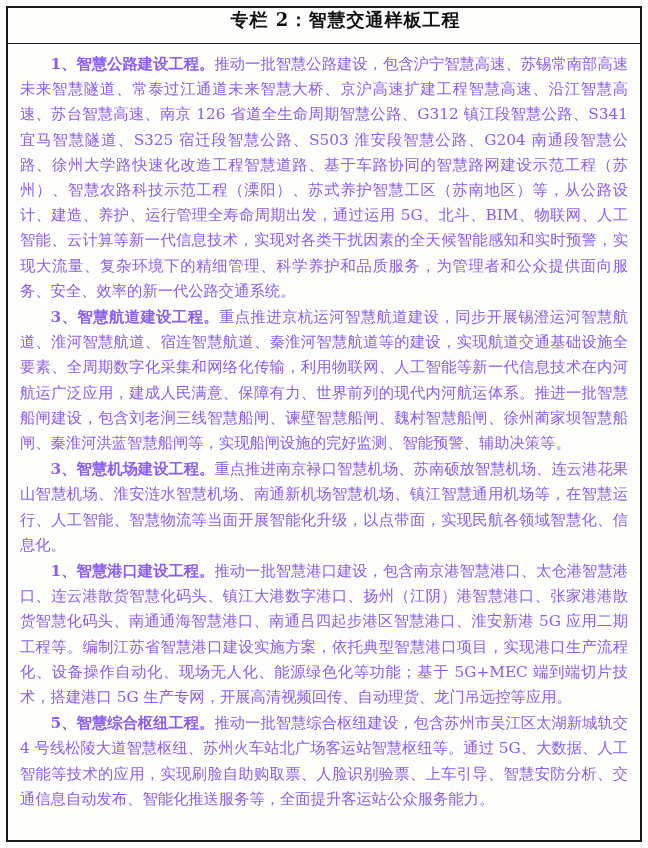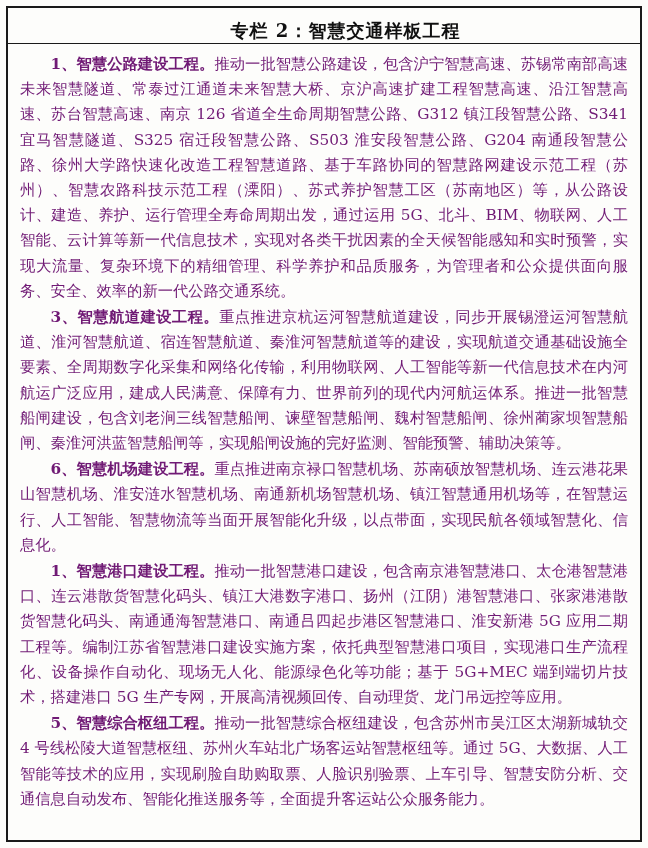--- a/index.html
+++ b/index.html
@@ -29,21 +29,21 @@
     padding: 0;
     background: #fdfdfb;
     overflow: hidden;
   }
   .title-band {
     box-sizing: border-box;
     width: 100%;
     height: 36px;
     border-bottom: 1px solid #1a1a1a;
     display: flex;
-    align-items: flex-end;
+    align-items: flex-start;
     justify-content: center;
     padding-left: 43px;
   }
   .title-text {
     font-family: "DejaVu Serif", "Liberation Serif", serif;
     font-weight: bold;
     font-size: 18px;
     letter-spacing: 1px;
     color: #101010;
   }
@@ -51,21 +51,21 @@
     box-sizing: border-box;
     padding: 8px 12px 6px 12px;
   }
   p.para {
     margin: 0 0 1px 0;
     text-align: justify;
     text-justify: inter-ideograph;
     font-size: 15.3px;
     line-height: 25.2px;
     text-indent: 2em;
-    color: #701a75;
+    color: #8b5cf6;
     font-family: "DejaVu Serif", "Liberation Serif", serif;
   }
   p.para .lead {
     font-weight: bold;
   }
 </style>
 </head>
 <body>
 
 <div id="page">
@@ -74,21 +74,21 @@
     <div class="title-band">
       <div class="title-text">专栏 2：智慧交通样板工程</div>
     </div>
 
     <div class="body-area">
 
       <p class="para"><span class="lead">1、智慧公路建设工程。</span><span>推动一批智慧公路建设，包含沪宁智慧高速、苏锡常南部高速未来智慧隧道、常泰过江通道未来智慧大桥、京沪高速扩建工程智慧高速、沿江智慧高速、苏台智慧高速、南京 126 省道全生命周期智慧公路、G312 镇江段智慧公路、S341 宜马智慧隧道、S325 宿迁段智慧公路、S503 淮安段智慧公路、G204 南通段智慧公路、徐州大学路快速化改造工程智慧道路、基于车路协同的智慧路网建设示范工程（苏州）、智慧农路科技示范工程（溧阳）、苏式养护智慧工区（苏南地区）等，从公路设计、建造、养护、运行管理全寿命周期出发，通过运用 5G、北斗、BIM、物联网、人工智能、云计算等新一代信息技术，实现对各类干扰因素的全天候智能感知和实时预警，实现大流量、复杂环境下的精细管理、科学养护和品质服务，为管理者和公众提供面向服务、安全、效率的新一代公路交通系统。</span></p>
 
       <p class="para"><span class="lead">3、智慧航道建设工程。</span><span>重点推进京杭运河智慧航道建设，同步开展锡澄运河智慧航道、淮河智慧航道、宿连智慧航道、秦淮河智慧航道等的建设，实现航道交通基础设施全要素、全周期数字化采集和网络化传输，利用物联网、人工智能等新一代信息技术在内河航运广泛应用，建成人民满意、保障有力、世界前列的现代内河航运体系。推进一批智慧船闸建设，包含刘老涧三线智慧船闸、谏壁智慧船闸、魏村智慧船闸、徐州蔺家坝智慧船闸、秦淮河洪蓝智慧船闸等，实现船闸设施的完好监测、智能预警、辅助决策等。</span></p>
 
-      <p class="para"><span class="lead">6、智慧机场建设工程。</span><span>重点推进南京禄口智慧机场、苏南硕放智慧机场、连云港花果山智慧机场、淮安涟水智慧机场、南通新机场智慧机场、镇江智慧通用机场等，在智慧运行、人工智能、智慧物流等当面开展智能化升级，以点带面，实现民航各领域智慧化、信息化。</span></p>
+      <p class="para"><span class="lead">3、智慧机场建设工程。</span><span>重点推进南京禄口智慧机场、苏南硕放智慧机场、连云港花果山智慧机场、淮安涟水智慧机场、南通新机场智慧机场、镇江智慧通用机场等，在智慧运行、人工智能、智慧物流等当面开展智能化升级，以点带面，实现民航各领域智慧化、信息化。</span></p>
 
       <p class="para"><span class="lead">1、智慧港口建设工程。</span><span>推动一批智慧港口建设，包含南京港智慧港口、太仓港智慧港口、连云港散货智慧化码头、镇江大港数字港口、扬州（江阴）港智慧港口、张家港港散货智慧化码头、南通通海智慧港口、南通吕四起步港区智慧港口、淮安新港 5G 应用二期工程等。编制江苏省智慧港口建设实施方案，依托典型智慧港口项目，实现港口生产流程化、设备操作自动化、现场无人化、能源绿色化等功能；基于 5G+MEC 端到端切片技术，搭建港口 5G 生产专网，开展高清视频回传、自动理货、龙门吊远控等应用。</span></p>
 
       <p class="para"><span class="lead">5、智慧综合枢纽工程。</span><span>推动一批智慧综合枢纽建设，包含苏州市吴江区太湖新城轨交 4 号线松陵大道智慧枢纽、苏州火车站北广场客运站智慧枢纽等。通过 5G、大数据、人工智能等技术的应用，实现刷脸自助购取票、人脸识别验票、上车引导、智慧安防分析、交通信息自动发布、智能化推送服务等，全面提升客运站公众服务能力。</span></p>
 
     </div>
   </div>
 </div>
 
 </body></html>

